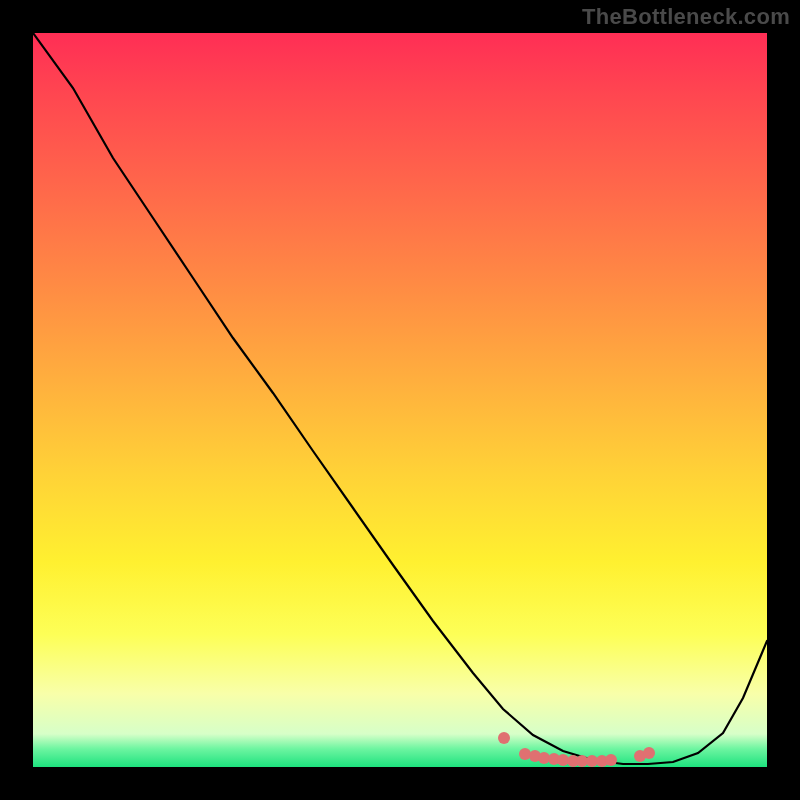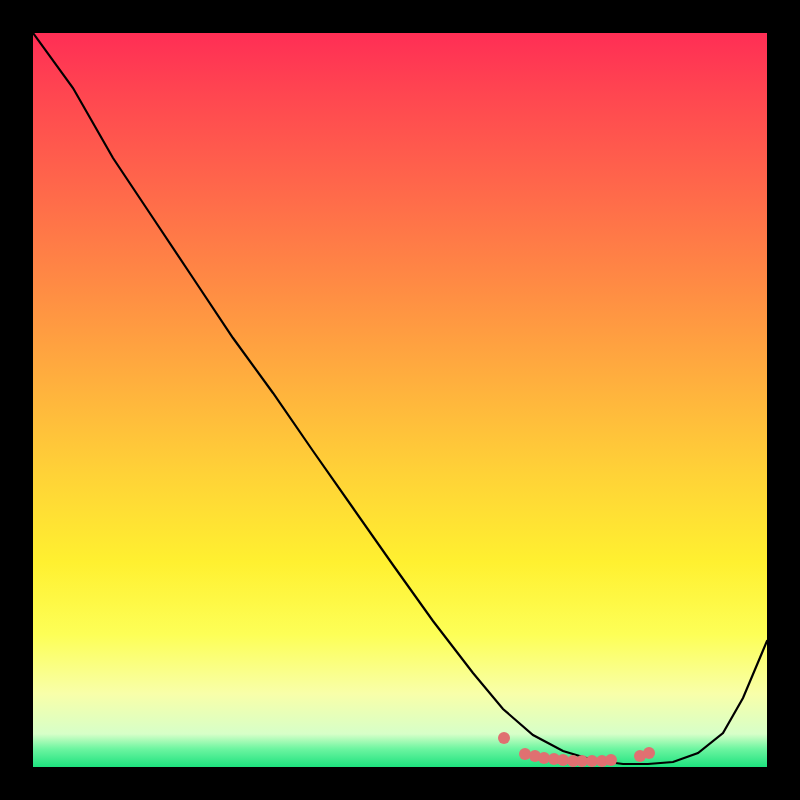--- a/index.html
+++ b/index.html
@@ -58,20 +58,21 @@
     position: absolute;
     inset: 0;
     width: 100%;
     height: 100%;
   }
 </style>
 </head>
 <body>
 
 <div class="frame">
+  <div class="watermark">TheBottleneck.com</div>
 
   <div class="plot">
     <div class="gradient"></div>
     <svg class="curve" viewBox="0 0 734 734" preserveAspectRatio="none">
       <path d="M0 0 L40 55 L80 125 L120 185 L160 245 L200 305 L240 360 L280 418 L320 475 L360 532 L400 588 L440 640 L470 676 L500 702 L530 718 L560 727 L590 731 L615 731 L640 729 L665 720 L690 700 L710 665 L734 608" fill="none" stroke="#000000" stroke-width="2.2" stroke-linecap="round"></path>
       <g>
           <circle cx="471" cy="705" r="6" fill="#e07071"></circle>
           <circle cx="492" cy="721" r="6" fill="#e07071"></circle>
           <circle cx="502" cy="723" r="6" fill="#e07071"></circle>
           <circle cx="511" cy="725" r="6" fill="#e07071"></circle>

